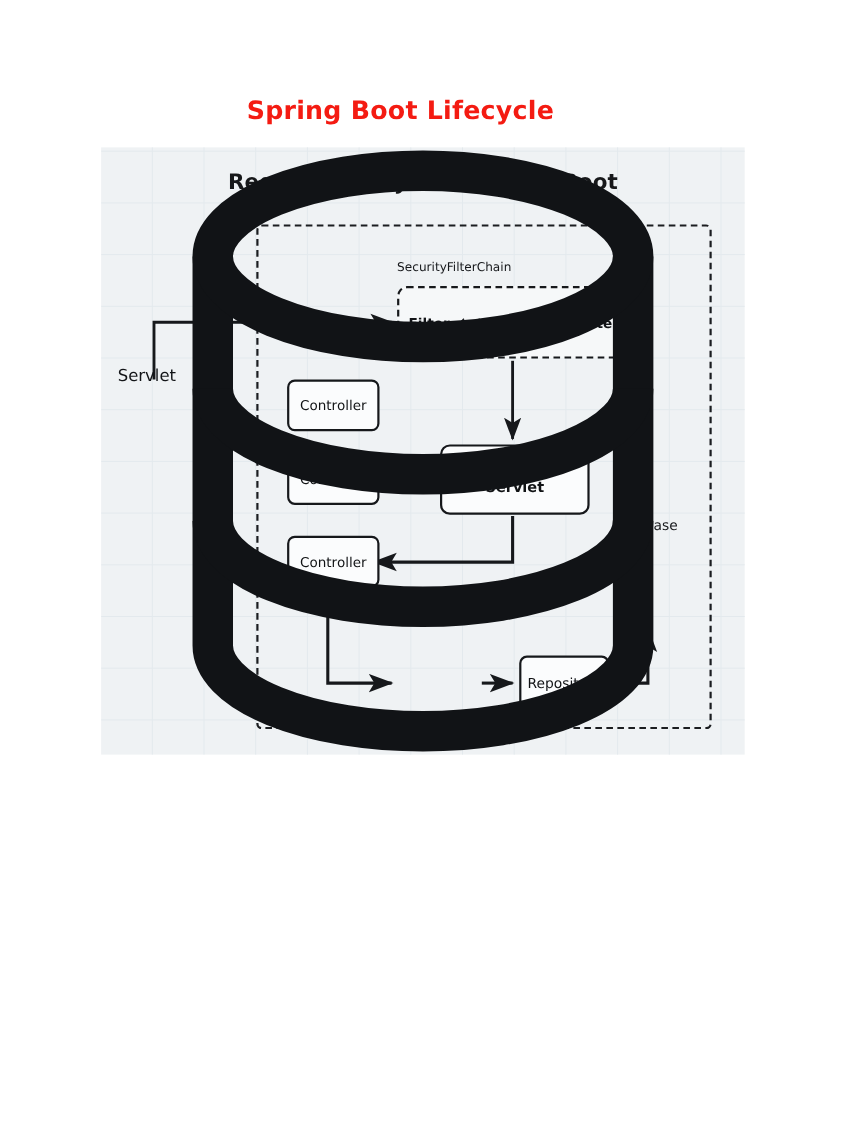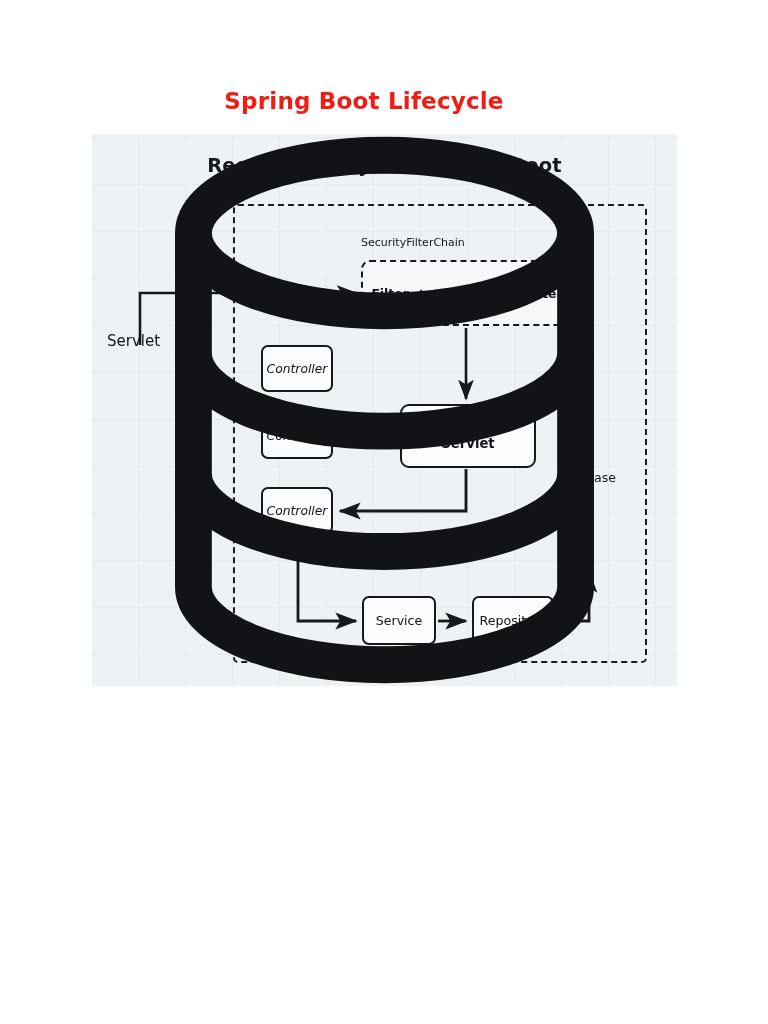--- a/index.html
+++ b/index.html
@@ -73,25 +73,24 @@
     box-sizing: border-box;
     display: flex;
     align-items: center;
     justify-content: center;
     font-family: "DejaVu Sans", sans-serif;
     color: #111315;
     text-align: center;
   }
 
   .ctrl {
-    width: 72px;
+    width: 84px;
     height: 47px;
     left: 169px;
     font-size: 12.3px;
-    font-style: italic;
   }
   #ctrl-1 { top: 211px; }
   #ctrl-2 { top: 278px; }
   #ctrl-3 { top: 353px; }
 
   #dispatcher-servlet {
     left: 308px;
     top: 270px;
     width: 136px;
     height: 64px;
@@ -235,21 +234,20 @@
     <span class="filter-arrow">⟷</span>
     <span class="filter-label">Filter</span>
   </div>
 
   <div class="node ctrl" id="ctrl-1">Controller</div>
   <div class="node ctrl" id="ctrl-2">Controller</div>
   <div class="node ctrl" id="ctrl-3">Controller</div>
 
   <div class="node" id="dispatcher-servlet">Dispatcher Servlet</div>
 
-  <div class="node" id="service-node">Service</div>
 
   <div class="node" id="repository-node">Repository</div>
 
   <div id="database-label">Database</div>
 
   <svg id="database-icon" viewBox="0 0 62 78">
     <g fill="none" stroke="#111316" stroke-width="5.2">
       <path d="M4,14 L4,64 A27,11 0 0,0 58,64 L58,14"></path>
       <ellipse cx="31" cy="14" rx="27" ry="11"></ellipse>
       <path d="M4,31 A27,11 0 0,0 58,31"></path>

